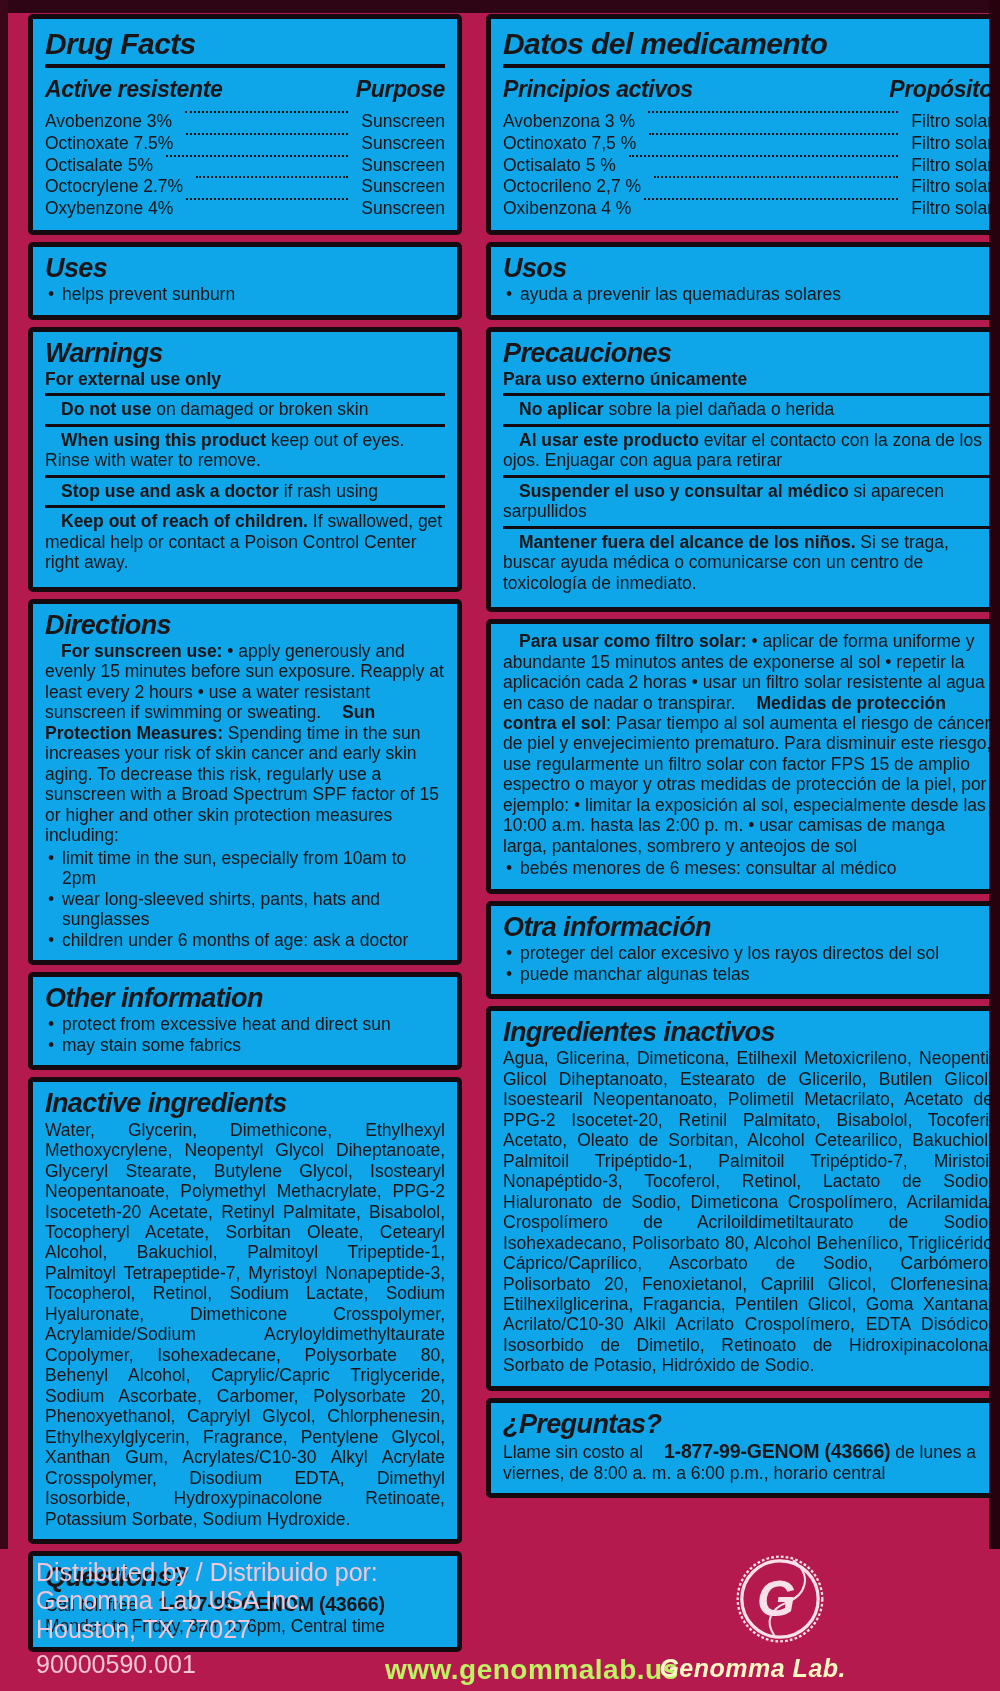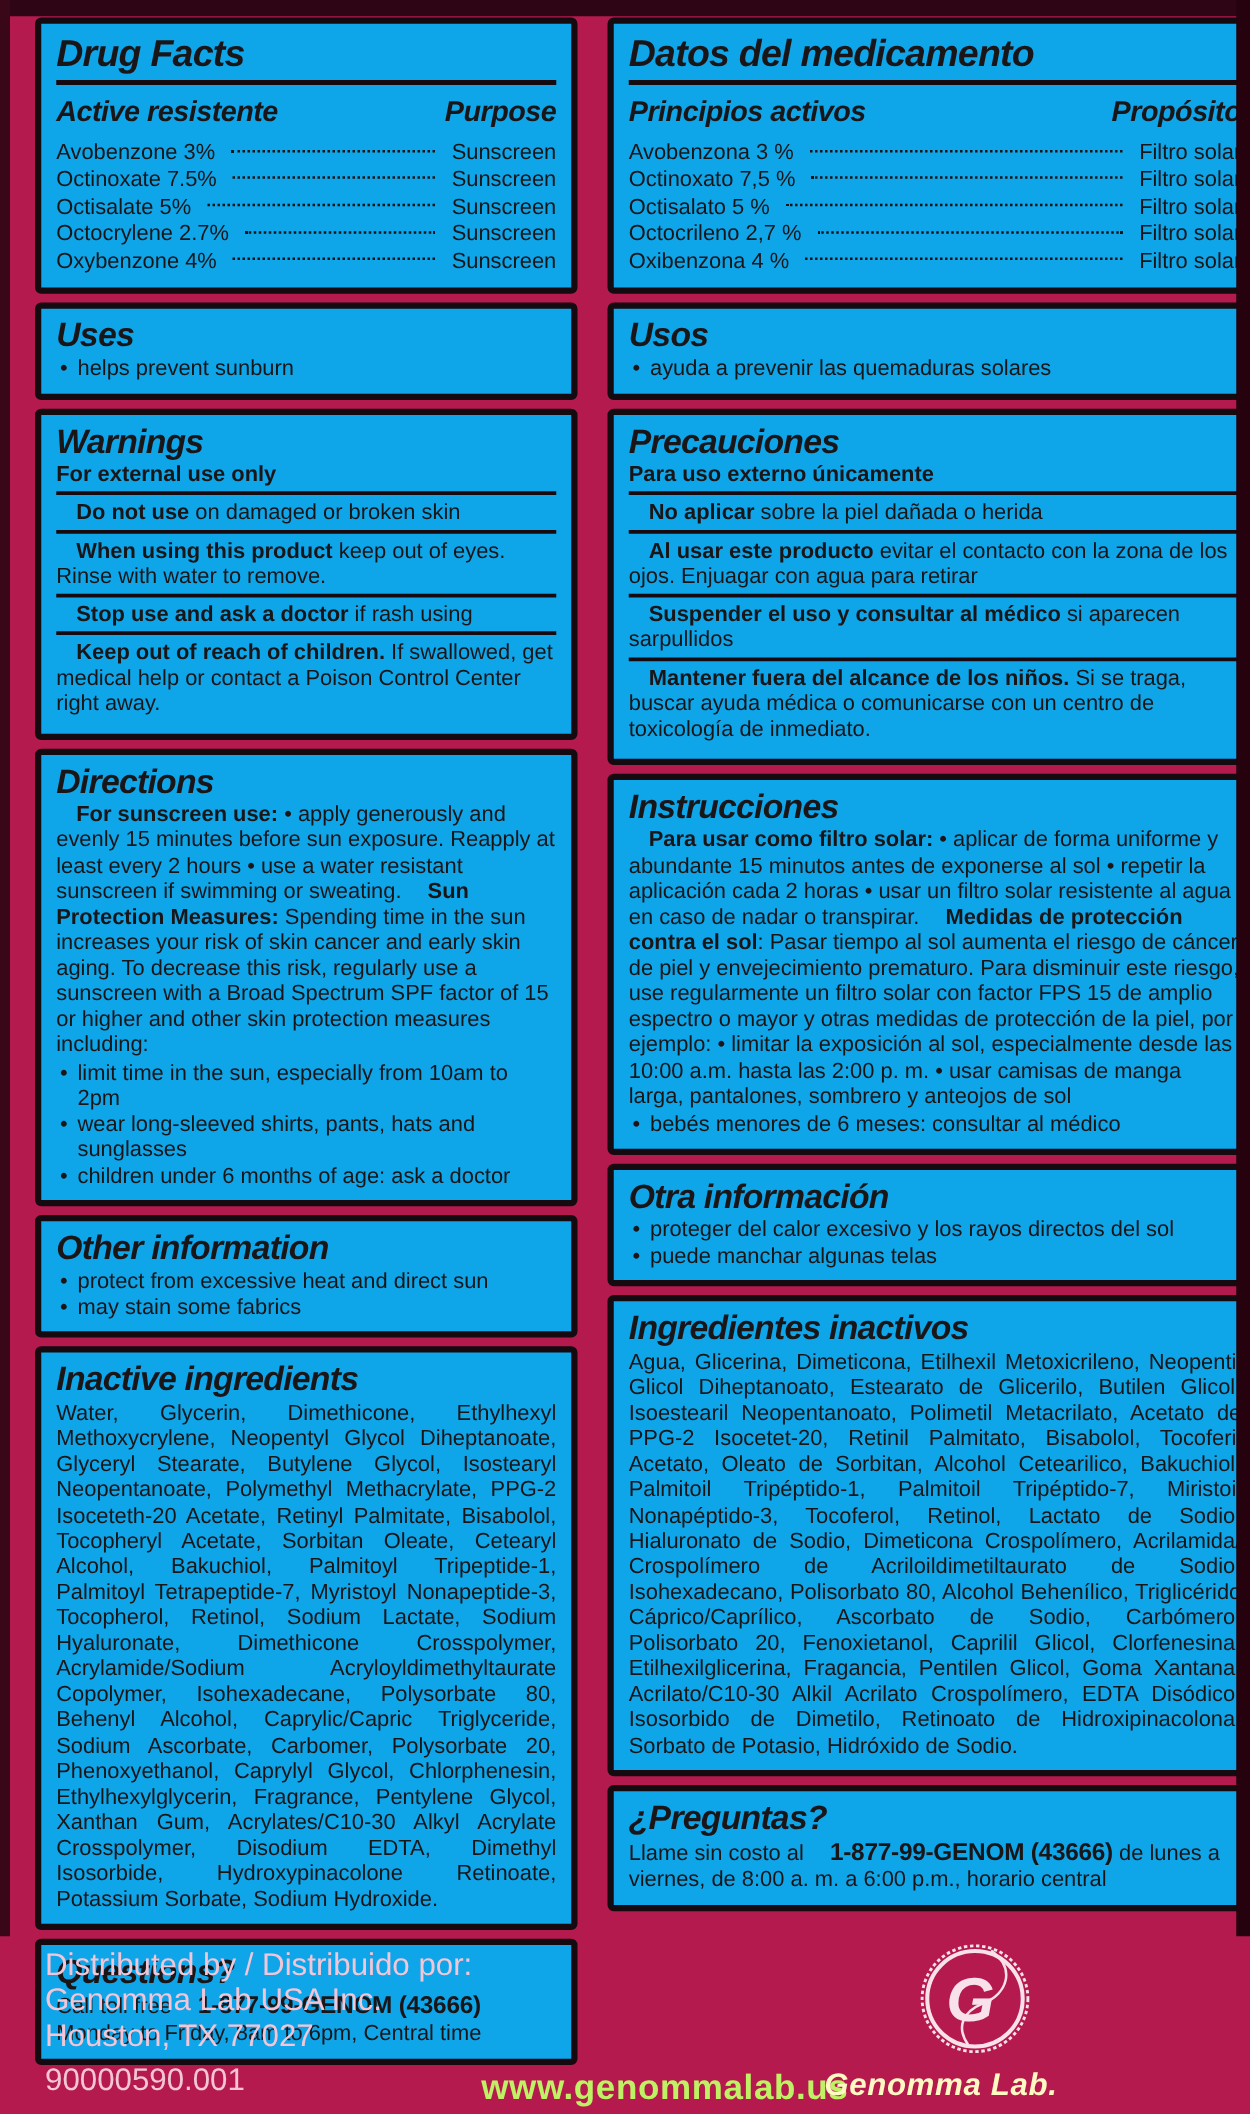--- a/index.html
+++ b/index.html
@@ -37,21 +37,21 @@
     font-size: 30px; line-height: 1.08;
     letter-spacing: -0.6px;
   }
   .thick-rule { height: 4px; background: #150A10; margin: 4px 0 8px; }
   .actives-header {
     display: flex; justify-content: space-between;
     font-style: italic; font-weight: 700; font-size: 23px;
     letter-spacing: -0.4px;
     margin-bottom: 8px;
   }
-  .ing-row { display: flex; align-items: center; line-height: 1.24; gap: 12px; }
+  .ing-row { display: flex; align-items: flex-start; line-height: 1.24; gap: 12px; }
   .leader { flex: 1; border-bottom: 2px dotted #1A1517; margin: 0 1px 3px; min-width: 12px; }
 
   .sec-title {
     margin: 0 0 2px;
     font-style: italic; font-weight: 700;
     font-size: 27px; line-height: 1.05;
     letter-spacing: -0.6px;
   }
   .lead { margin: 0 0 4px; font-weight: 700; }
   .warn-item { margin: 0; padding: 3px 0 4px; border-top: 3px solid #150A10; }
@@ -259,21 +259,20 @@
           <p class="warn-item"><b>Al usar este producto</b><span> evitar el contacto con la zona de los ojos. Enjuagar con agua para retirar</span></p>
 
           <p class="warn-item"><b>Suspender el uso y consultar al médico</b><span> si aparecen sarpullidos</span></p>
 
           <p class="warn-item"><b>Mantener fuera del alcance de los niños.</b><span> Si se traga, buscar ayuda médica o comunicarse con un centro de toxicología de inmediato.</span></p>
 
       </div>
     </section>
 
     <section class="panel">
-      <h2 class="sec-title">Instrucciones</h2>
       <p class="body-plain"><b>Para usar como filtro solar:</b><span> • aplicar de forma uniforme y abundante 15 minutos antes de exponerse al sol • repetir la aplicación cada 2 horas • usar un filtro solar resistente al agua en caso de nadar o transpirar. </span><b>Medidas de protección contra el sol</b><span>: Pasar tiempo al sol aumenta el riesgo de cáncer de piel y envejecimiento prematuro. Para disminuir este riesgo, use regularmente un filtro solar con factor FPS 15 de amplio espectro o mayor y otras medidas de protección de la piel, por ejemplo: • limitar la exposición al sol, especialmente desde las 10:00 a.m. hasta las 2:00 p. m. • usar camisas de manga larga, pantalones, sombrero y anteojos de sol</span></p>
       <ul class="bullets bullets-tight">
 
           <li>bebés menores de 6 meses: consultar al médico</li>
 
       </ul>
     </section>
 
     <section class="panel">
       <h2 class="sec-title">Otra información</h2>

